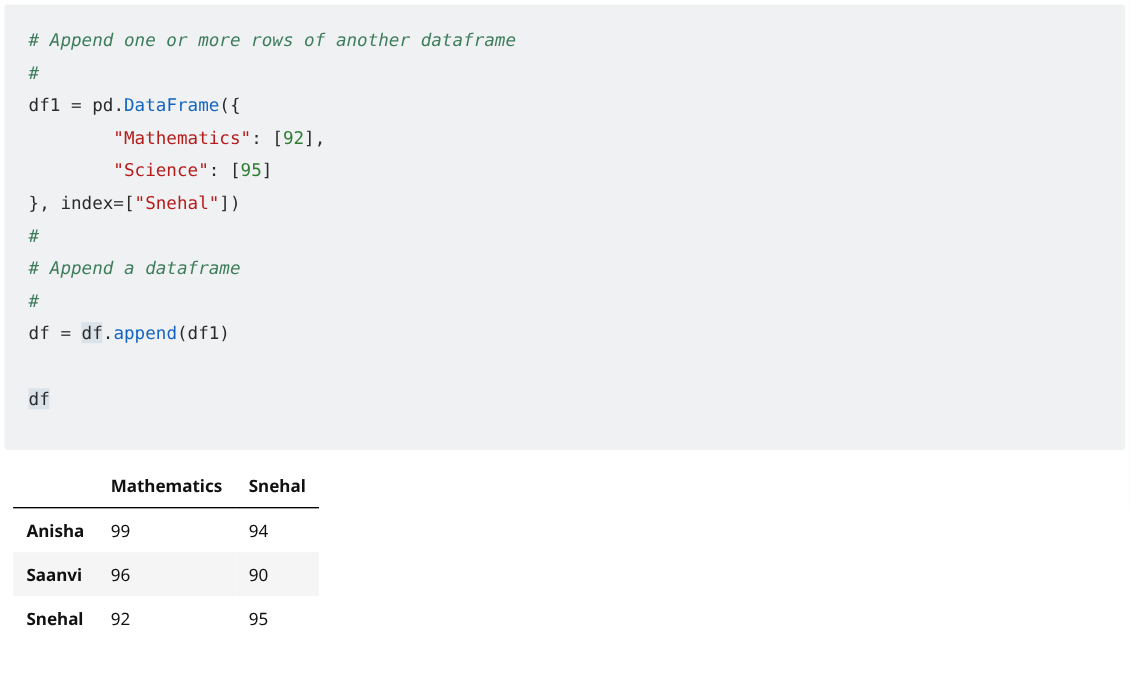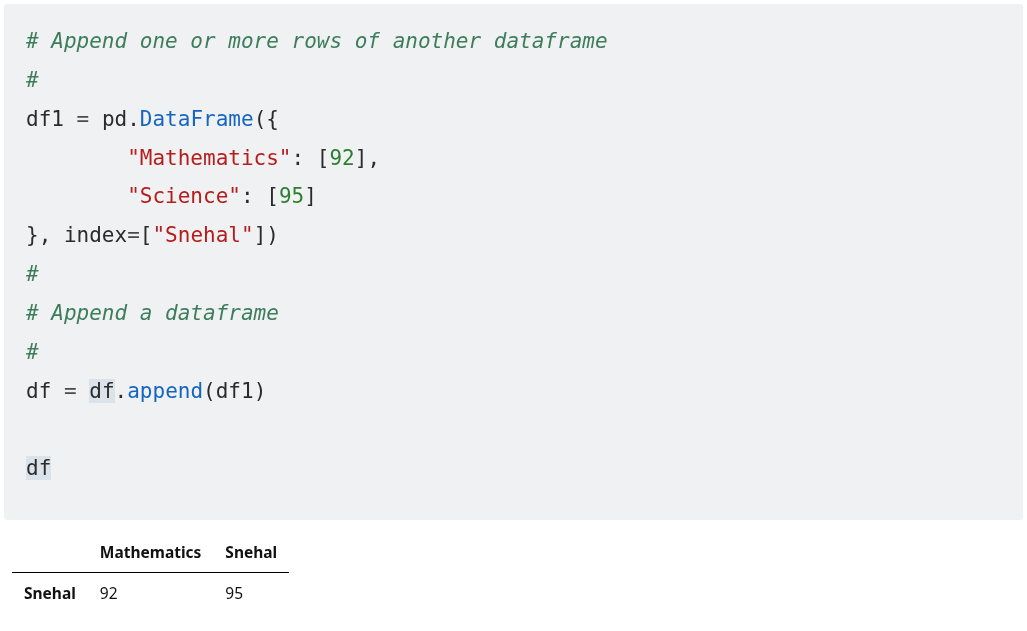--- a/index.html
+++ b/index.html
@@ -9,21 +9,21 @@
       width: 1027px;
       height: 631px;
       padding-bottom: 10px;
     }
     .code-block {
       background: #eff1f2;
       border-radius: 3px;
       padding: 18px 22px 32px 22px;
       margin: 4px 4px 0 4px;
       font-family: "Consolas", ui-monospace, Menlo, Monaco, monospace;
-      font-size: 21px;
+      font-size: 16px;
       line-height: 1.85;
       white-space: pre;
       color: #2b2b2b;
     }
     .c-comment { color: #3e7d5c; font-style: italic; }
     .c-var { color: #2b2b2b; }
     .c-op { color: #4a4a4a; }
     .c-punct { color: #2b2b2b; }
     .c-func-blue { color: #1565c0; }
     .c-string { color: #b71c1c; }
@@ -77,19 +77,29 @@
   <table>
     <thead>
       <tr>
         <th class="corner"></th>
         <th>Mathematics</th>
         <th>Snehal</th>
       </tr>
     </thead>
     <tbody>
       <tr>
+        <td class="row-label">Anisha</td>
+        <td>99</td>
+        <td>94</td>
+      </tr>
+      <tr>
+        <td class="row-label">Saanvi</td>
+        <td>96</td>
+        <td>90</td>
+      </tr>
+      <tr>
         <td class="row-label">Snehal</td>
         <td>92</td>
         <td>95</td>
       </tr>
     </tbody>
   </table>
 </div>
 
 </body></html>

